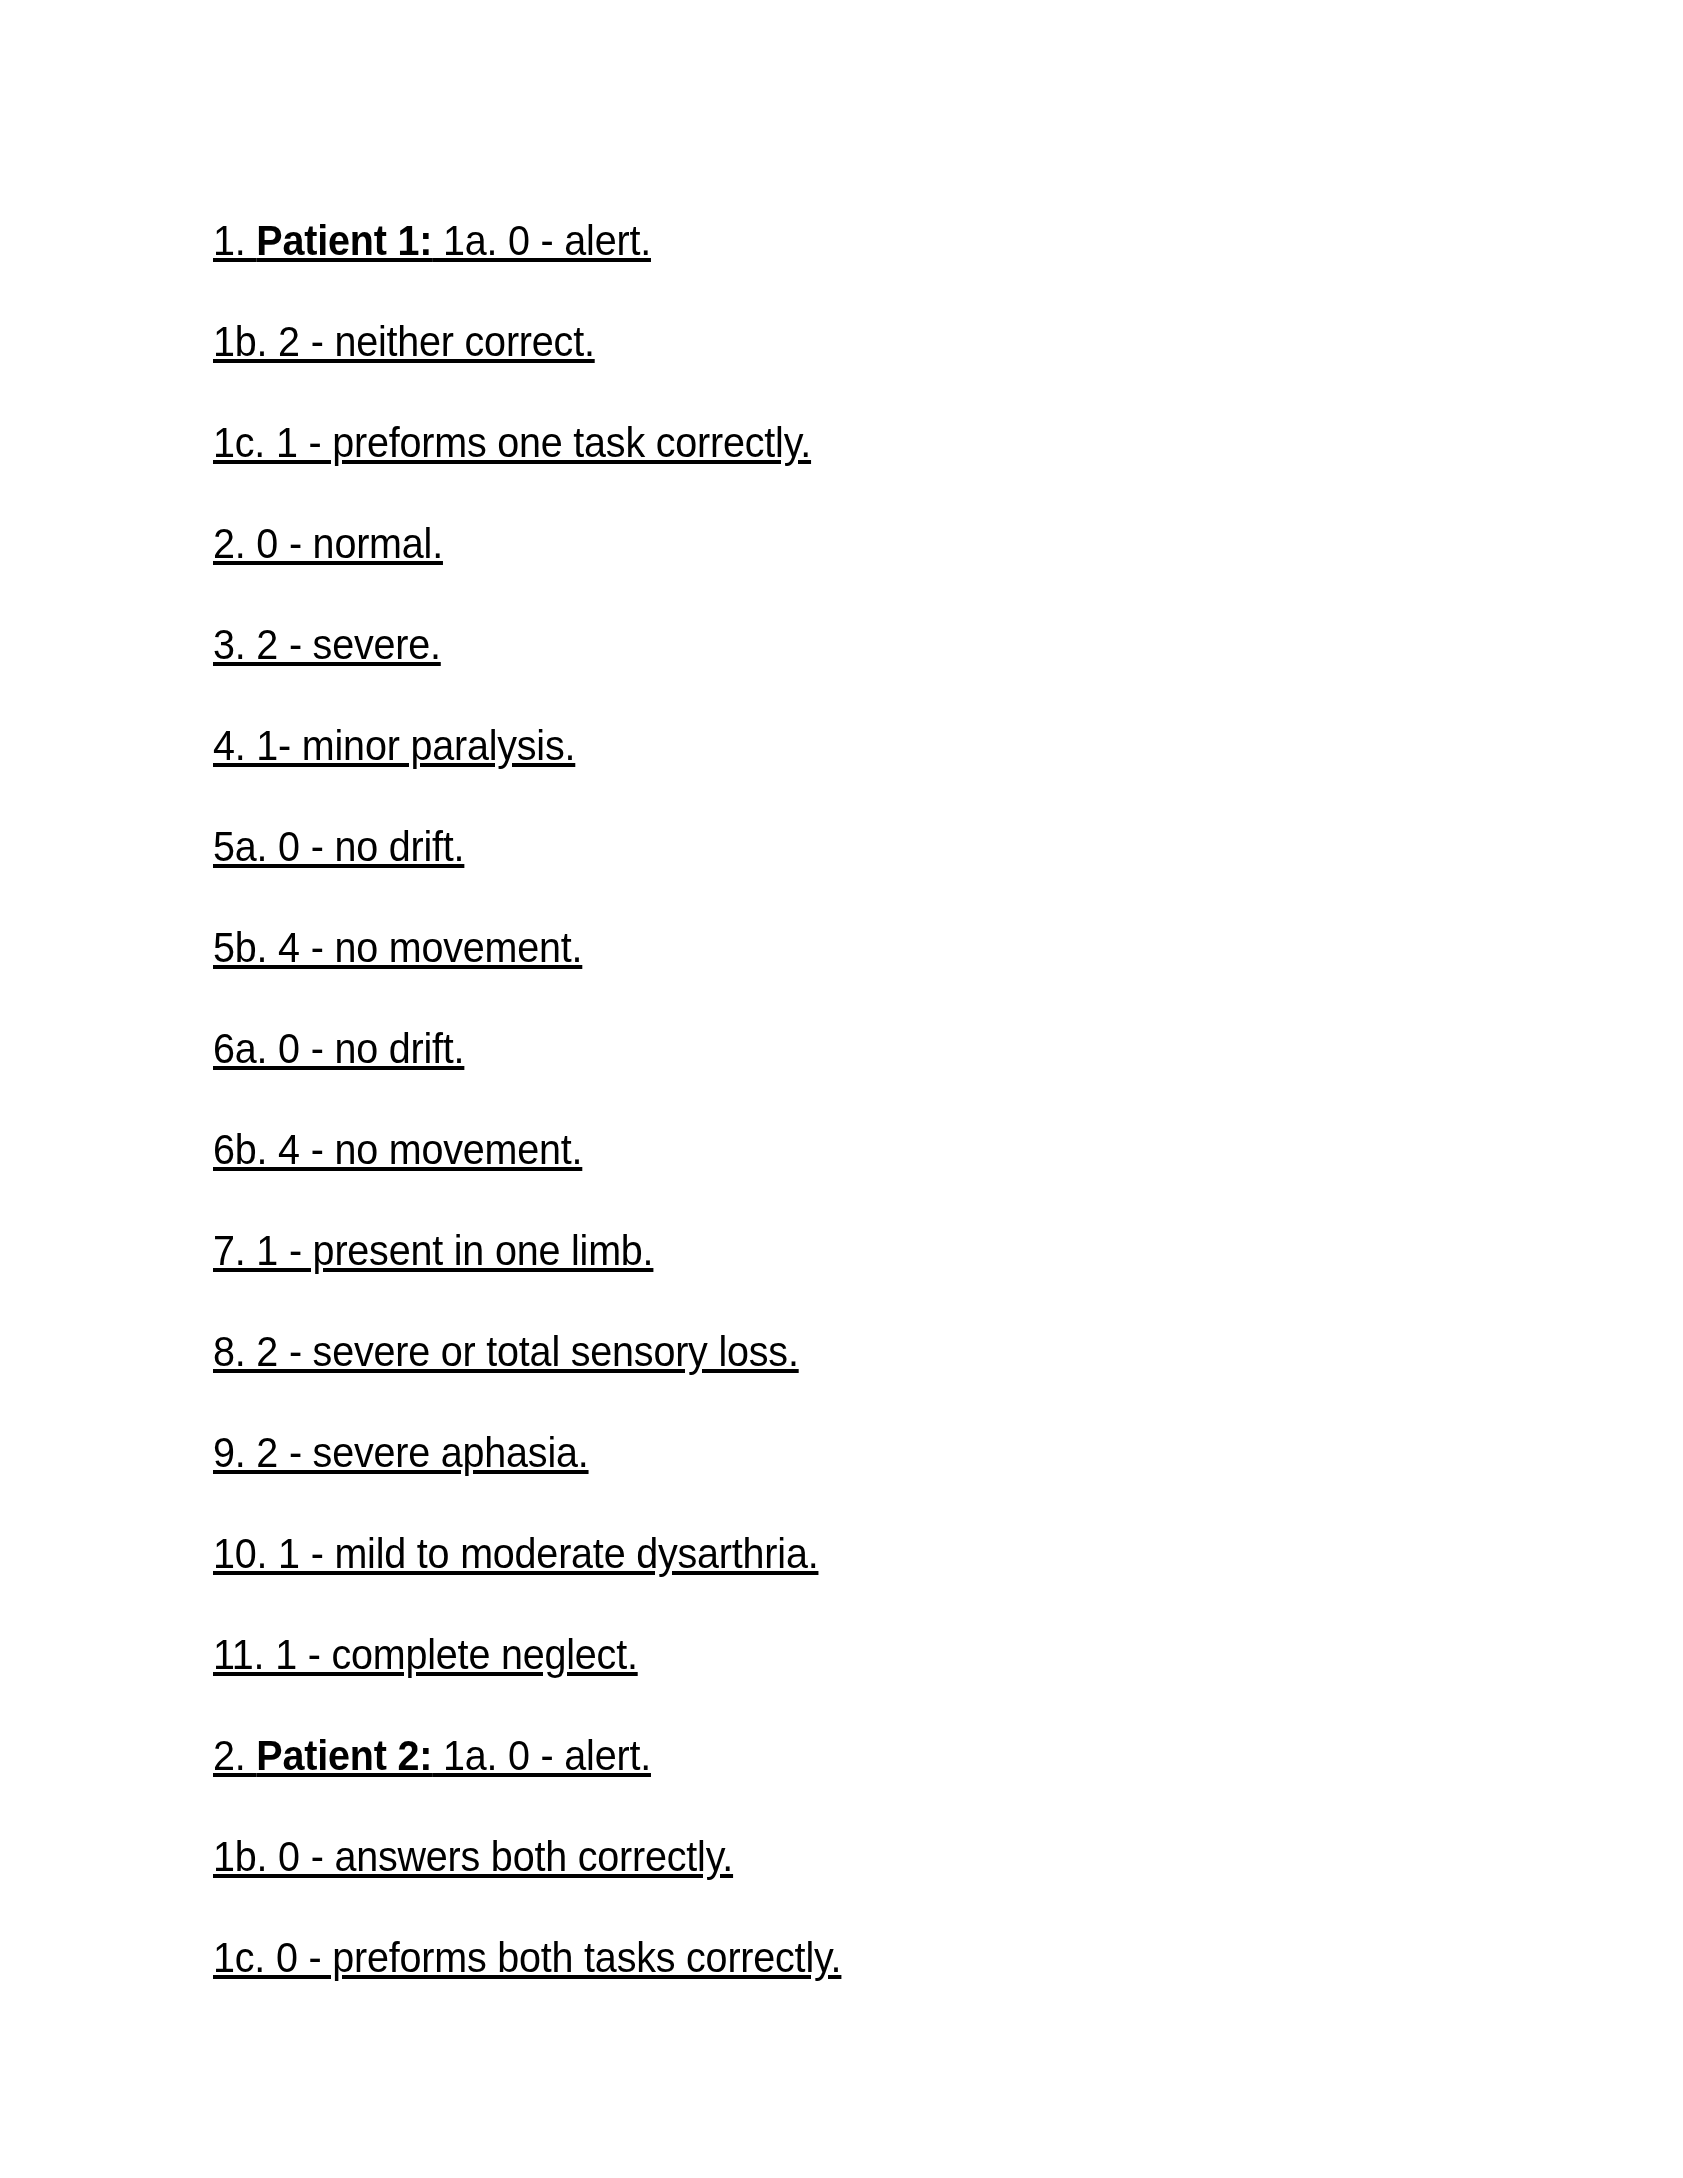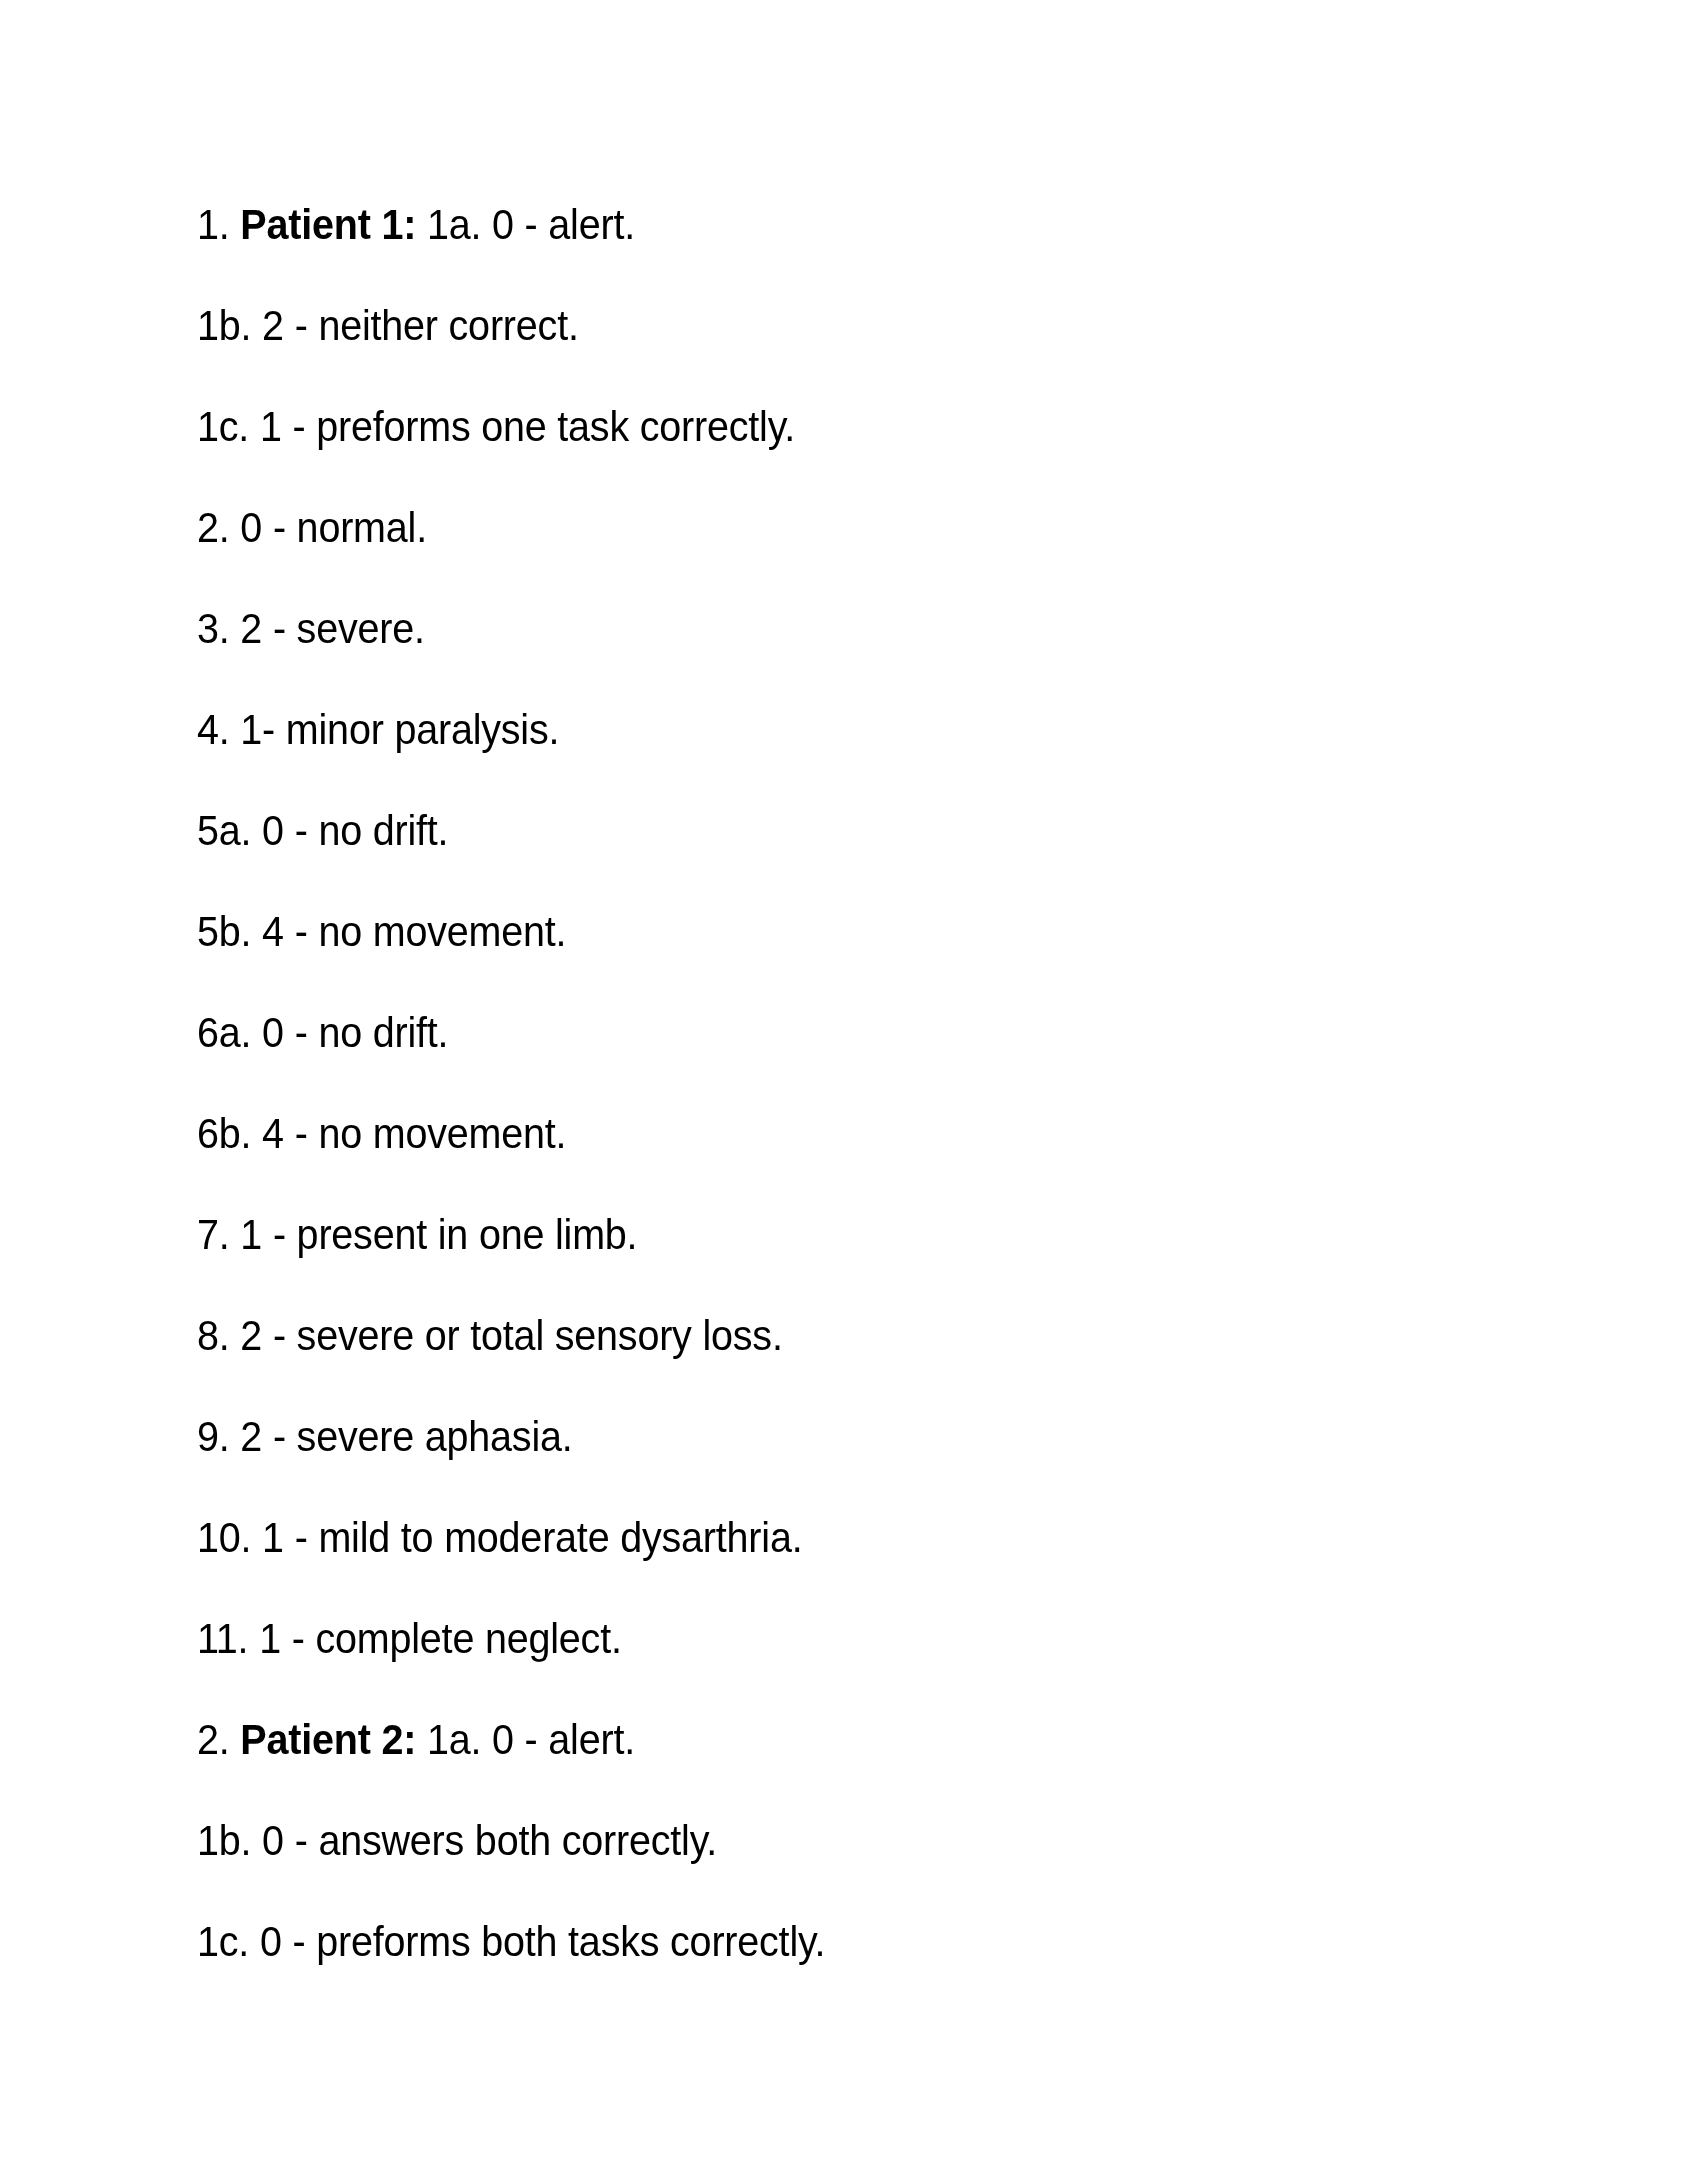--- a/index.html
+++ b/index.html
@@ -20,23 +20,24 @@
       left: 0;
       top: 0;
       width: 1683px;
       height: 2178px;
       background: #ffffff;
     }
     .lines {
       position: absolute;
       left: 197px;
       top: 196px;
-      margin: 0;
+      margin: 16px;
       padding: 0;
       list-style: none;
+      text-decoration: underline;
     }
     .line {
       height: 101px;
       font-size: 42px;
       line-height: 57px;
       white-space: nowrap;
       transform-origin: 0 0;
       transform: scaleX(0.94);
       letter-spacing: -0.2px;
     }

